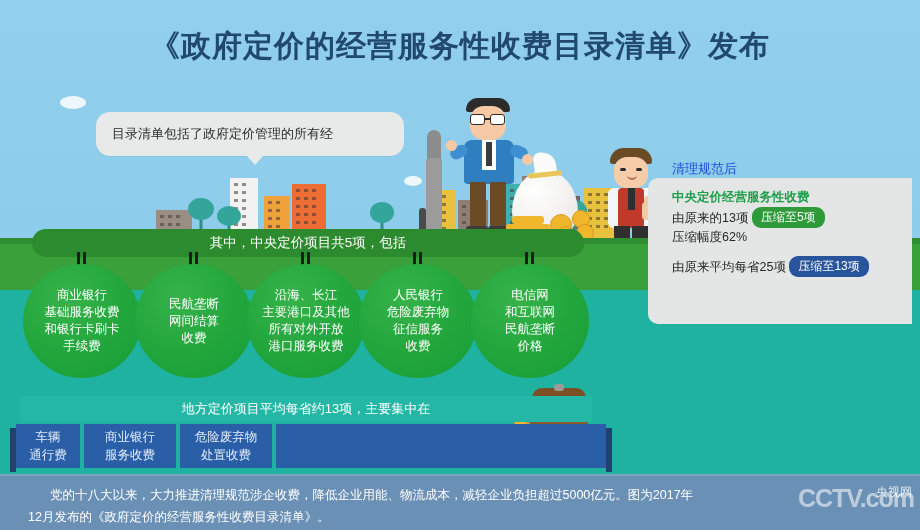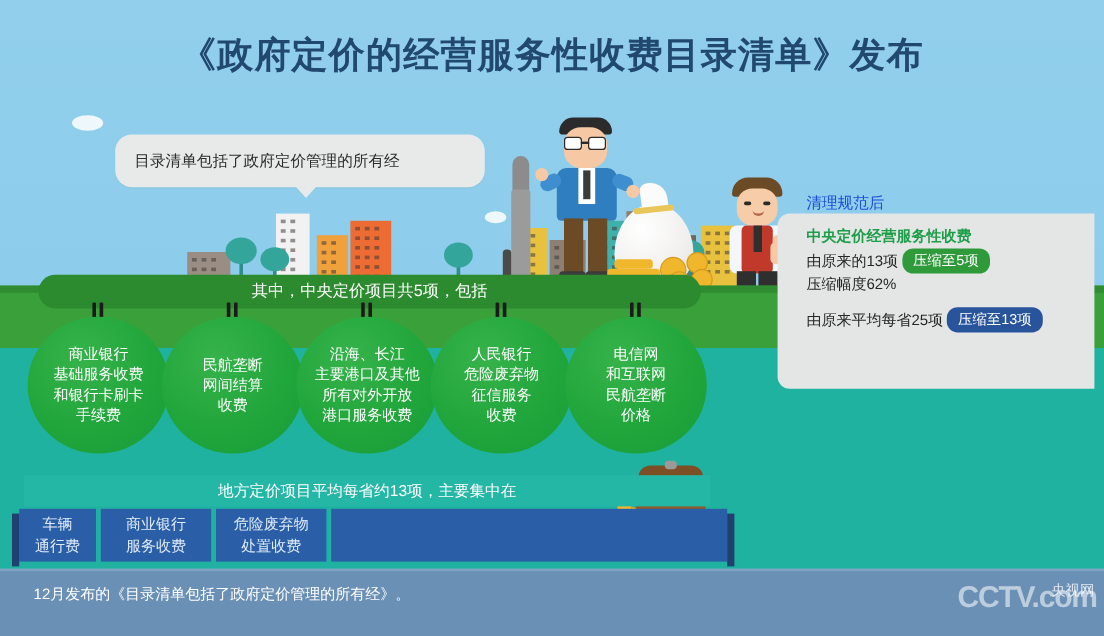--- a/index.html
+++ b/index.html
@@ -476,21 +476,22 @@
     <div class="rgap"></div>
     <div class="rblock">
       <div>
         <span>由原来平均每省25项</span>
         <span class="pill b">压缩至13项</span>
       </div>
     </div>
   </div>
 
   <div class="caption">
-    <div>12月发布的《目录清单包括了政府定价管理的所有经》。</div>
+    <div><span class="ind"></span><span>党的十八大以来，大力推进清理规范涉企收费，降低企业用能、物流成本，减轻企业负担超过5000亿元。图为2017年</span></div>
+    <div>12月发布的《政府定价的经营服务性收费目录清单》。</div>
   </div>
 
   <div class="wm">
     <span class="cn">央视网</span>
     <div class="big"><span>CCTV</span><span>.com</span></div>
   </div>
 
 </div>
 
 </body></html>

